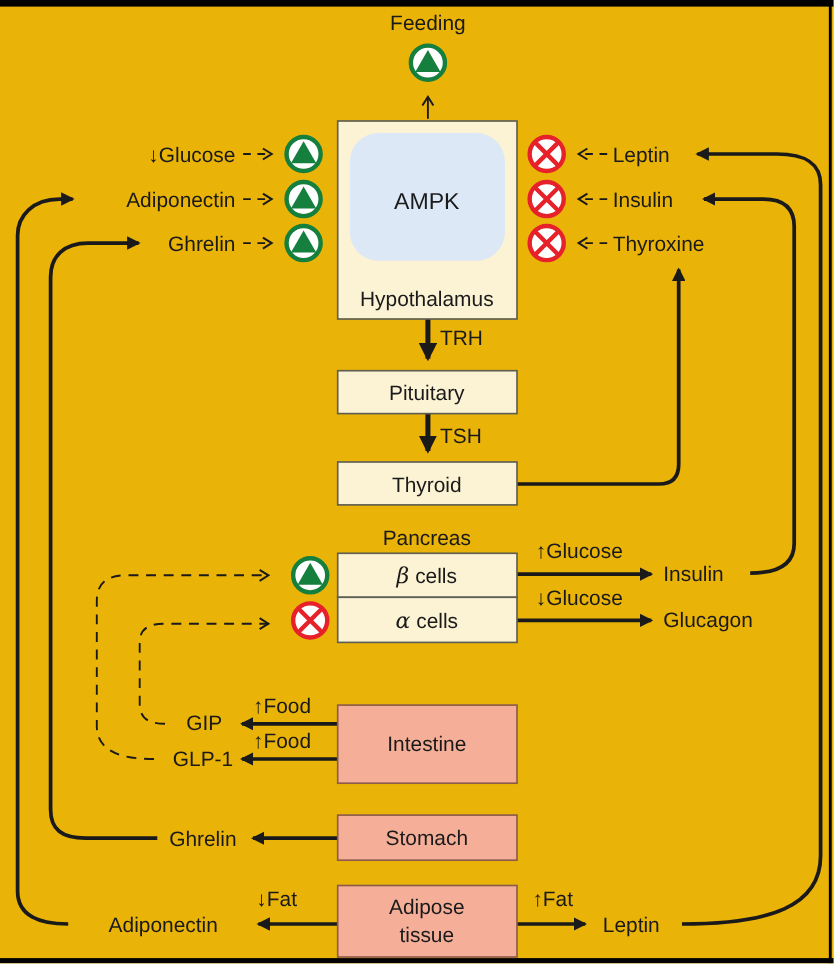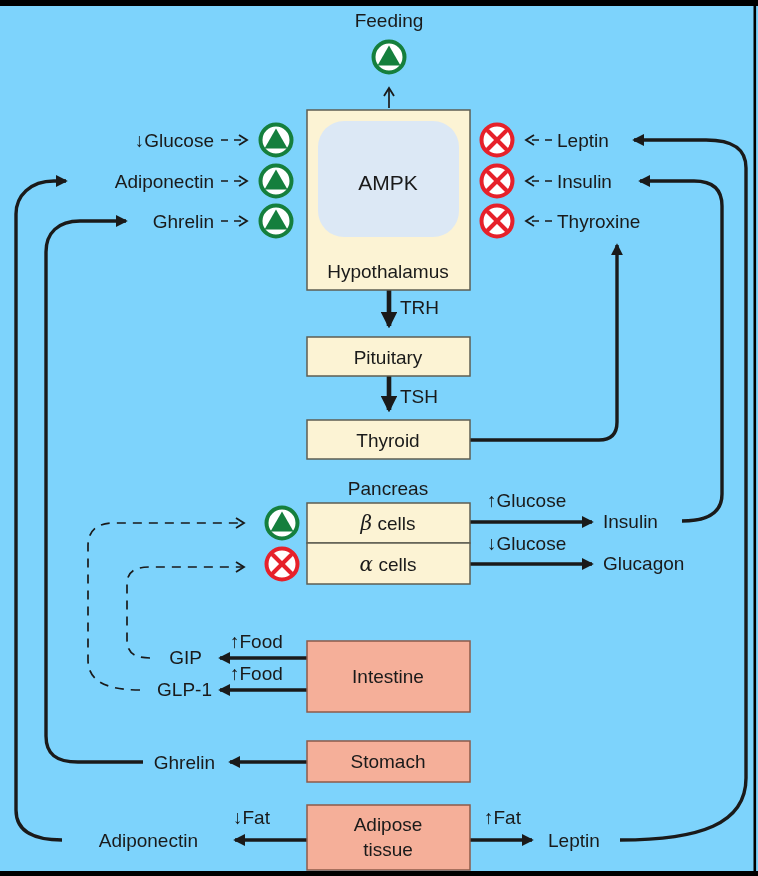--- a/index.html
+++ b/index.html
@@ -1,19 +1,19 @@
 <!DOCTYPE html>
 <html><head>
 <meta charset="utf-8">
 <style>
   html,body{margin:0;padding:0;background:#ffffff;}
   #canvas{
     position:relative;
     width:758px;height:876px;
-    background:#7dd3fc;
+    background:#eab308;
     font-family:"Liberation Sans", sans-serif;
     overflow:hidden;
   }
   svg text{
     font-family:"Liberation Sans", sans-serif;
     fill:#1a1a1a;
   }
   .lbl{font-size:19px;}
   .greek{font-family:"DejaVu Serif", serif;font-style:italic;font-size:20px;}
 </style>

